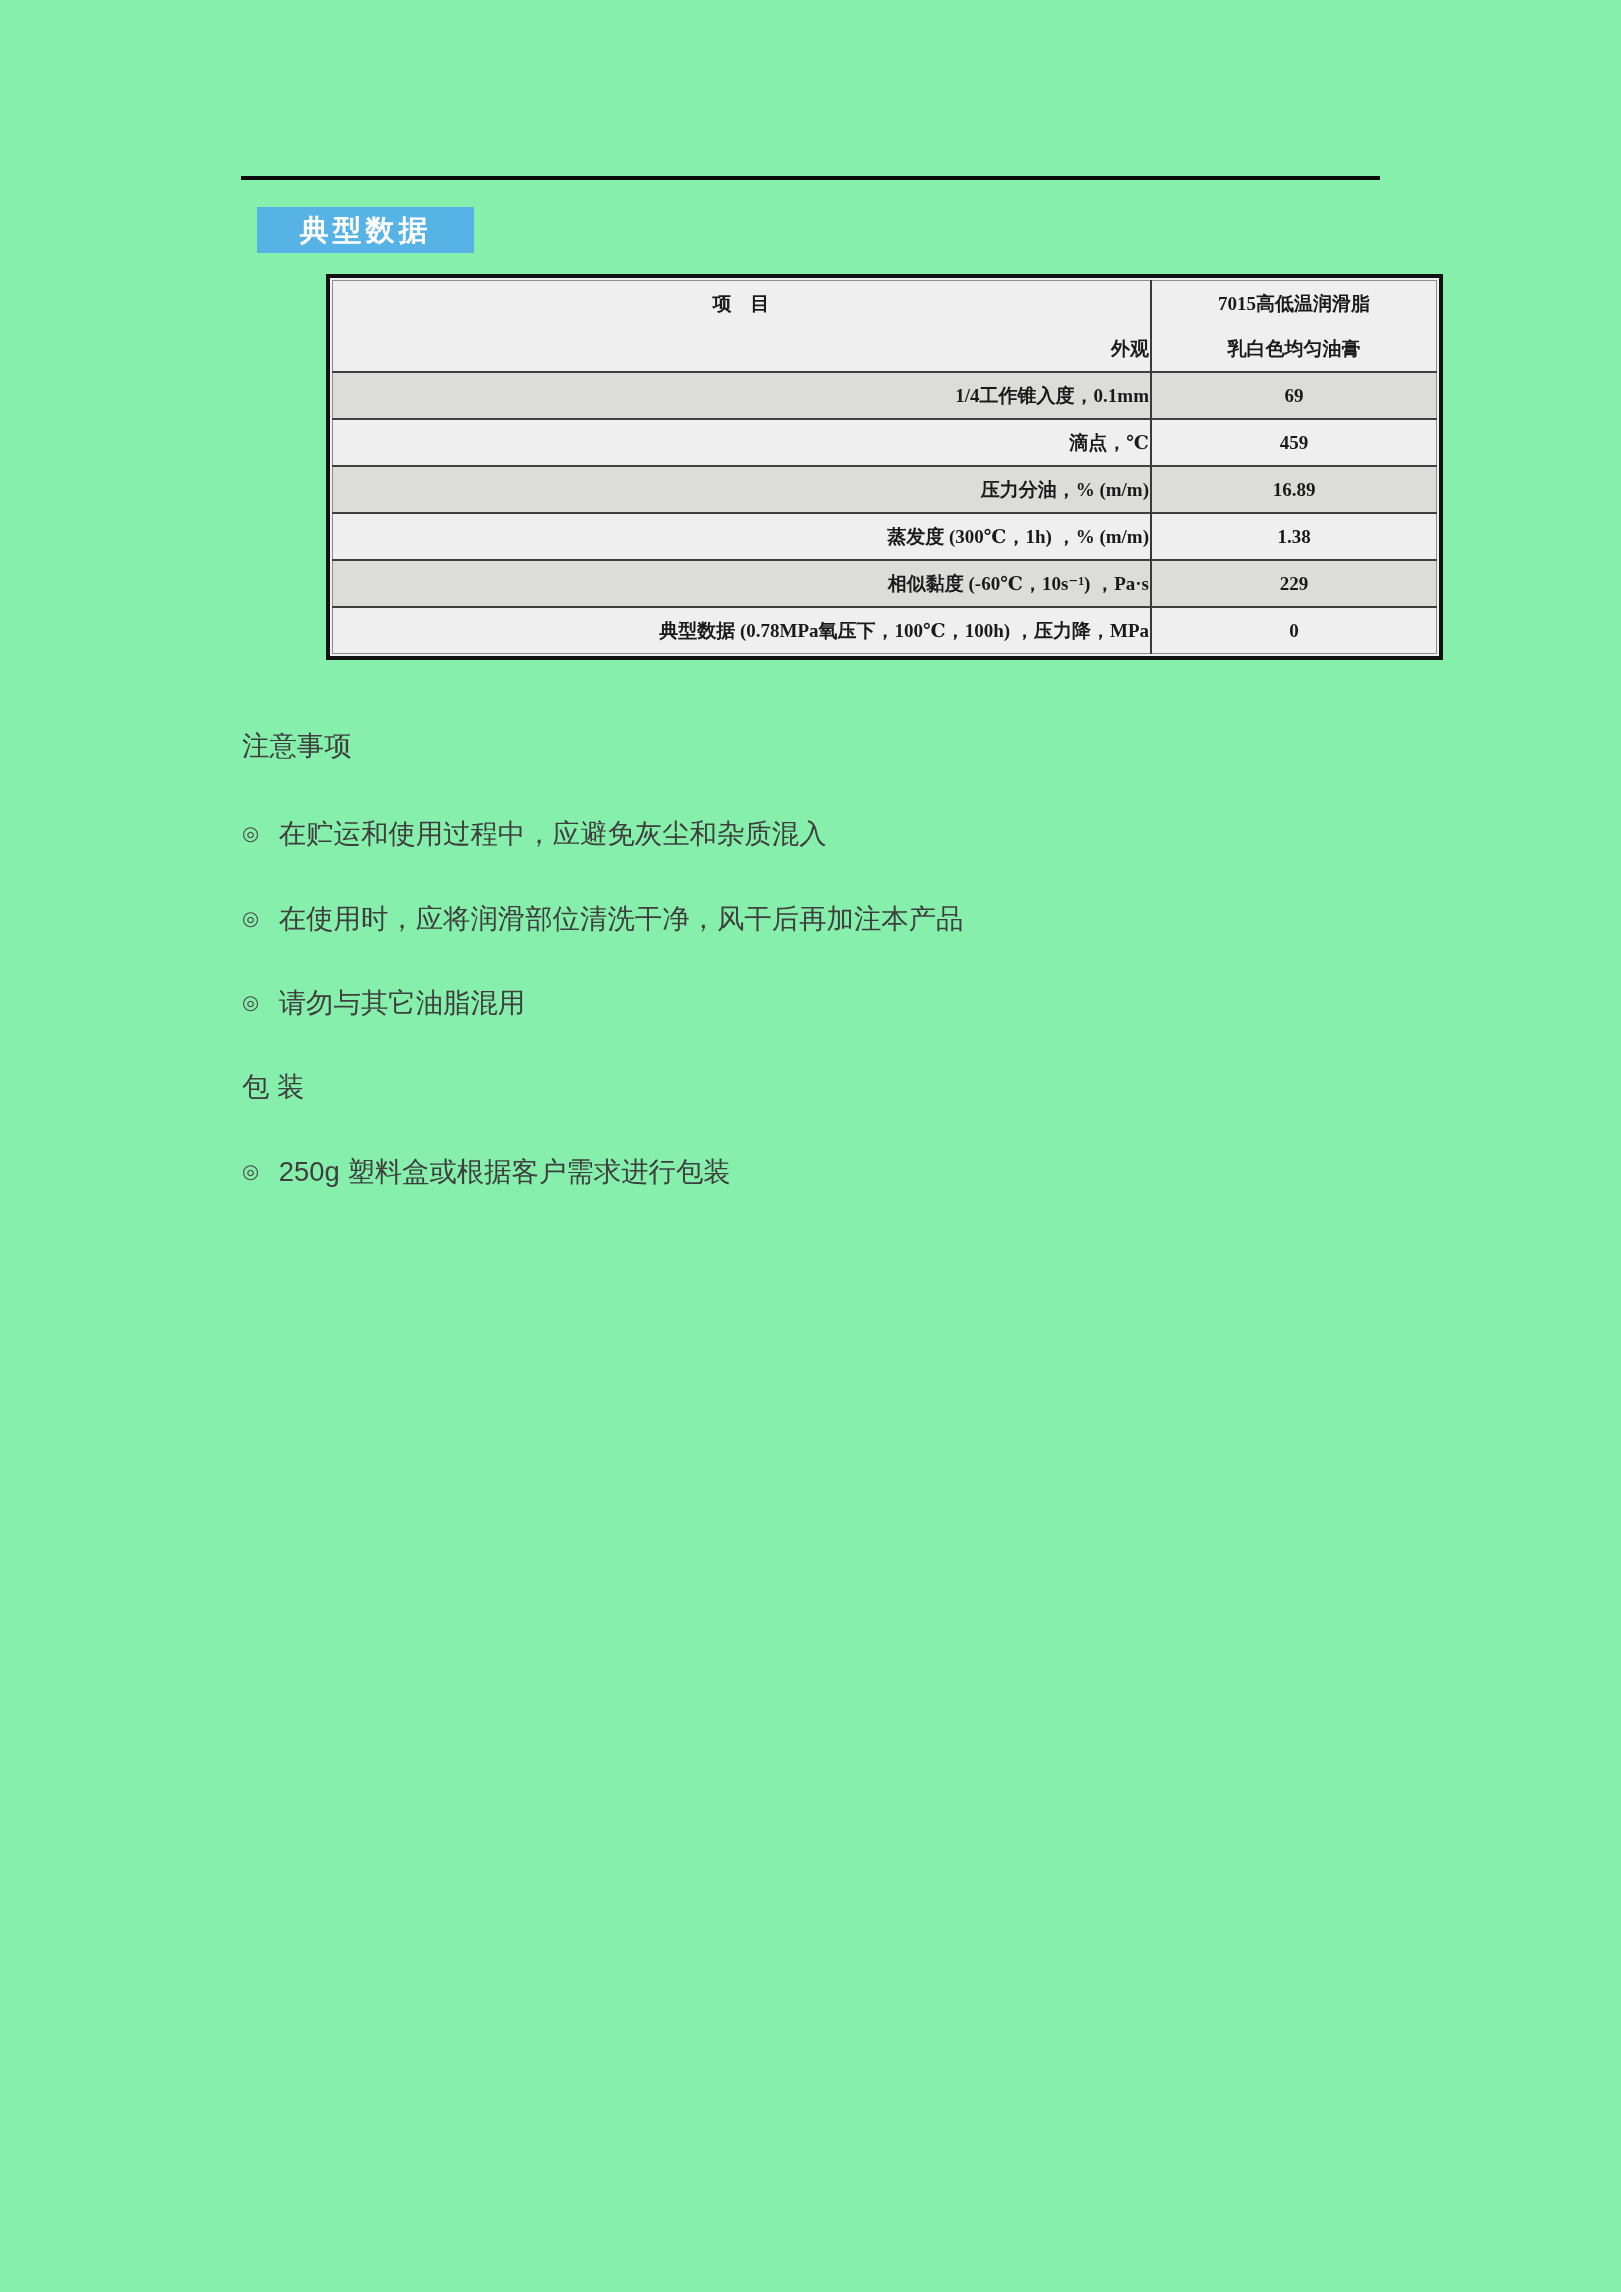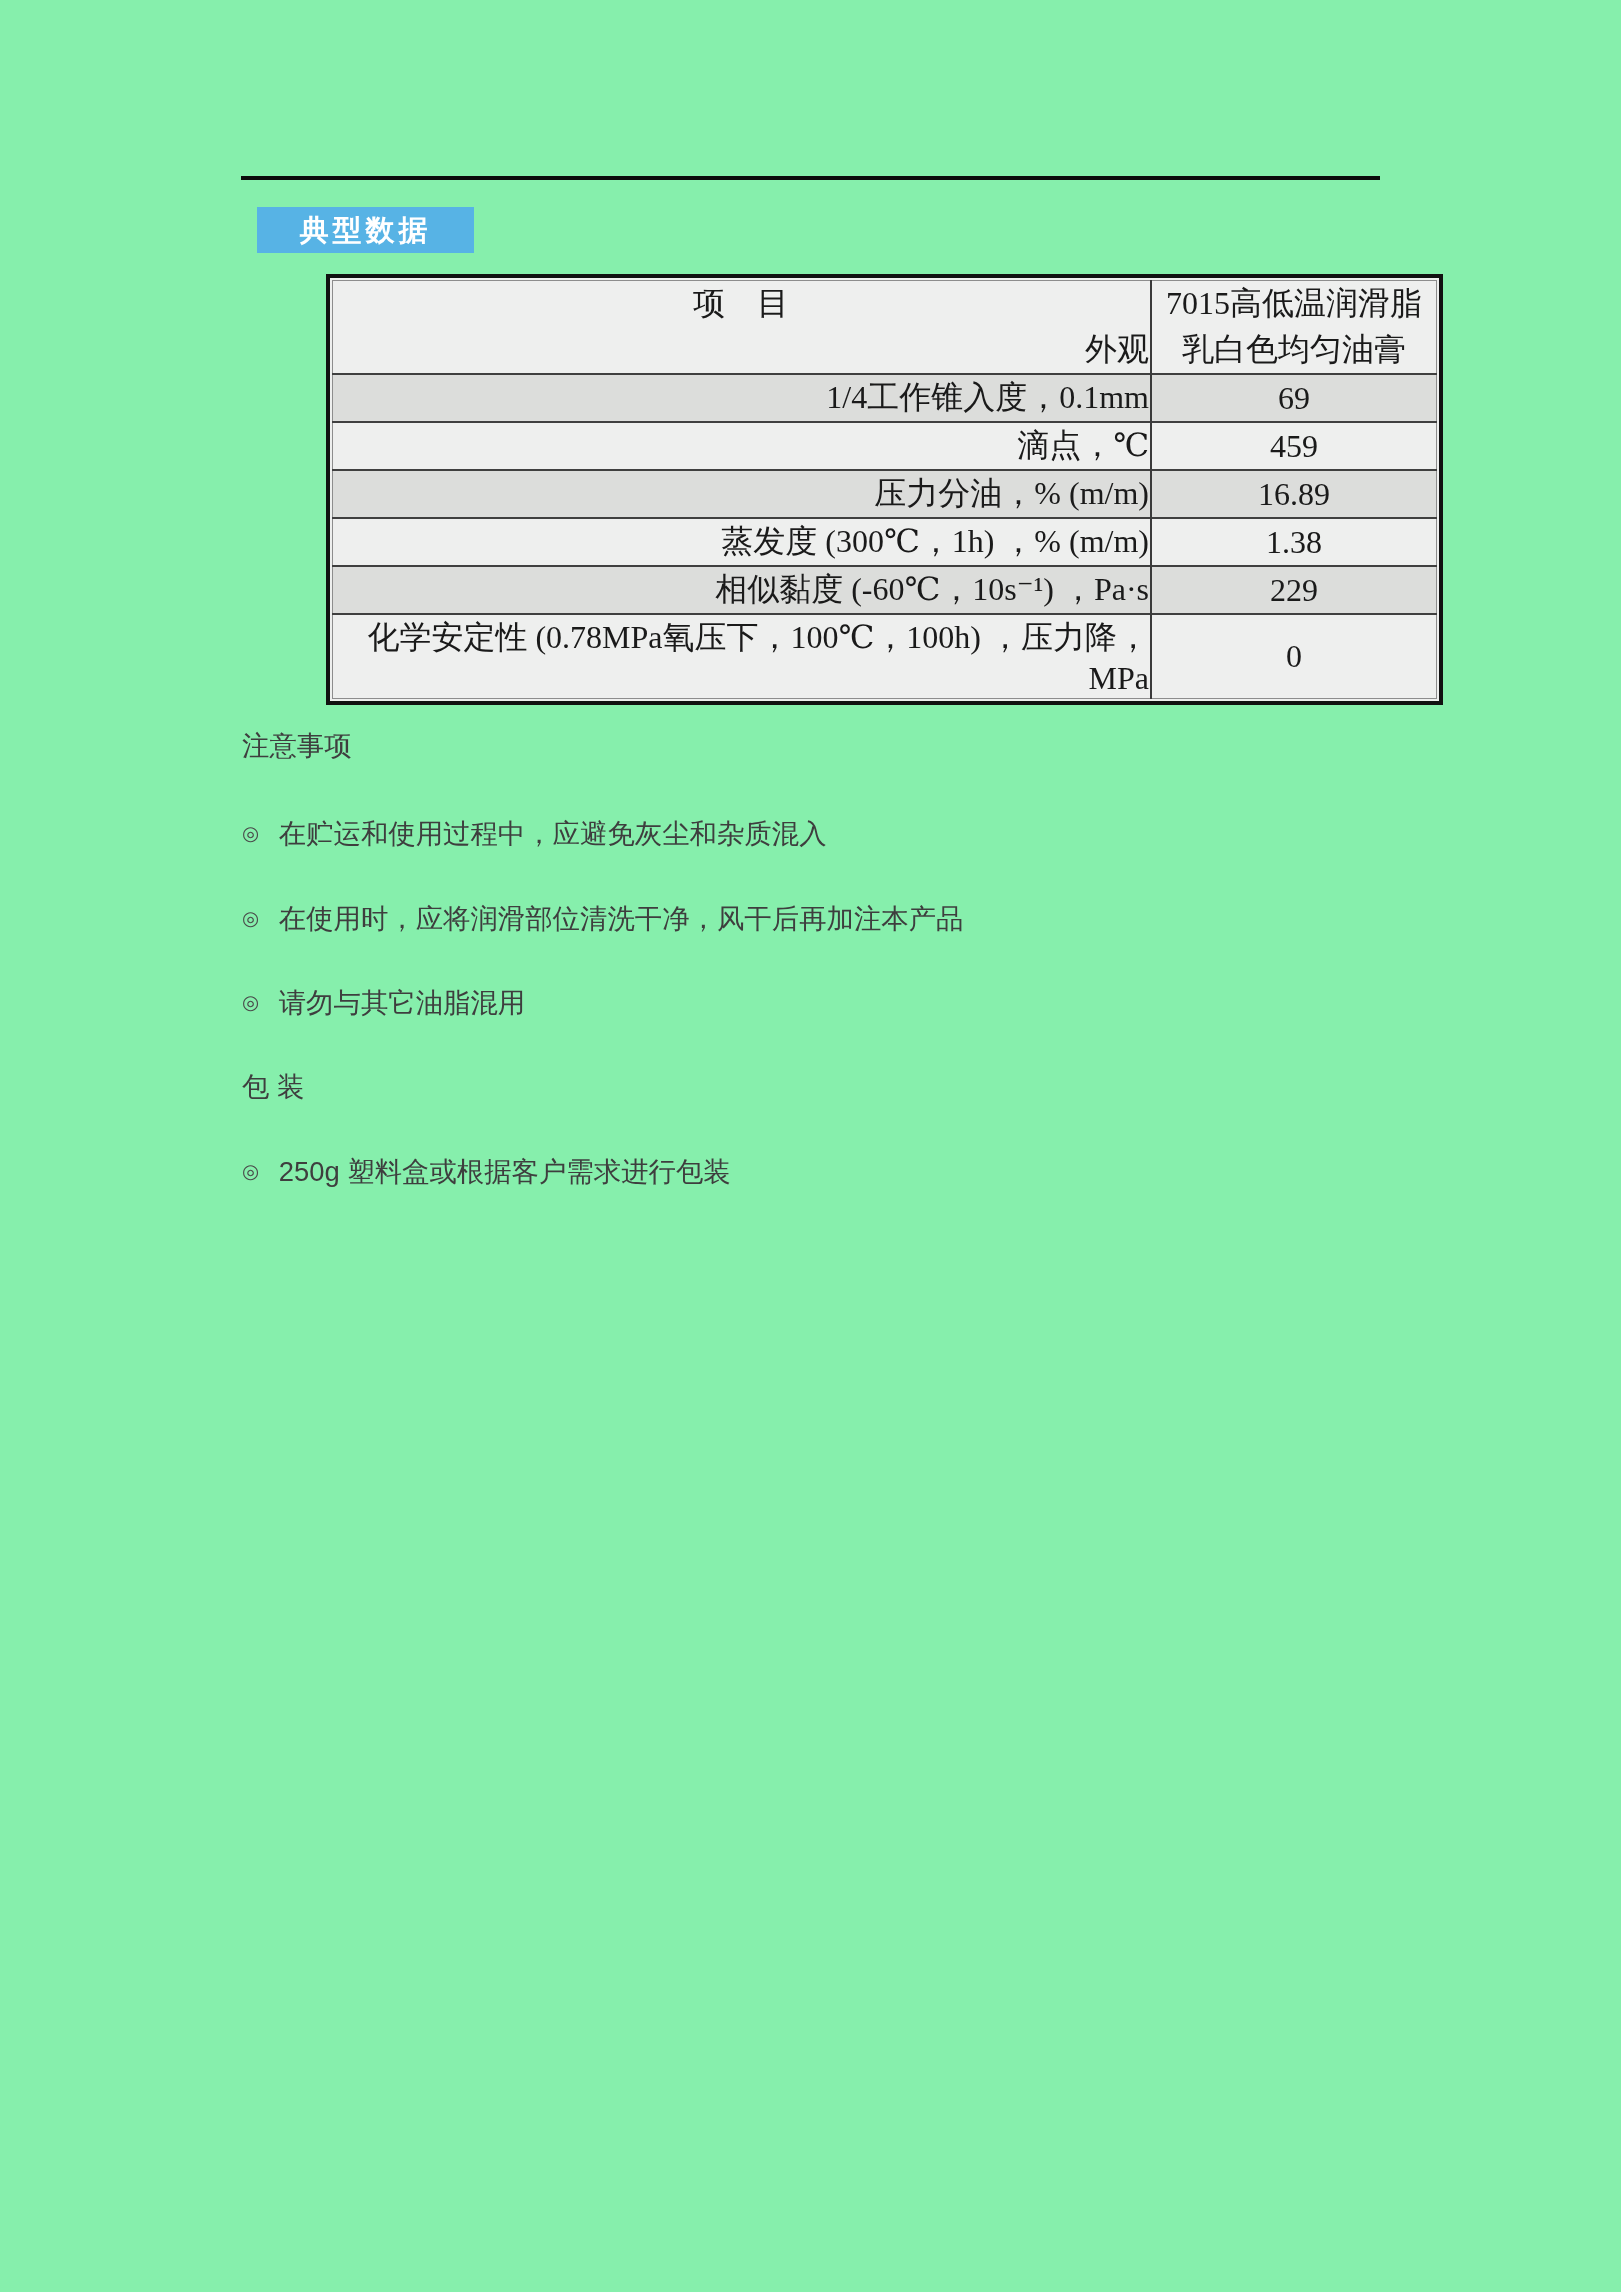--- a/index.html
+++ b/index.html
@@ -26,21 +26,21 @@
     border:4.9px solid #111111;background:#eeefee;padding:2px;
     box-sizing:border-box;
   }
   table.data-table{
     width:100%;border-collapse:collapse;
     border:1px solid #8d8d8d;
     font-family:"Liberation Serif","DejaVu Serif",serif;
     color:#1a1a1a;
   }
   table.data-table th,table.data-table td{
-    height:43px;font-size:32px;font-weight:normal;
+    height:43px;font-size:19px;font-weight:bold;
     background:#eeefee;
   }
   table.data-table tr + tr th,
   table.data-table tr + tr td{border-top:2.9px solid #3f3f3f;}
   table.data-table .col-value{
     width:282px;text-align:center;border-left:2px solid #3a3a3a;margin-top:28px;
   }
   table.data-table .col-item{text-align:right;padding-left:21.6px;}
   table.data-table thead .col-item{text-align:center;padding-left:0;}
   table.data-table tbody tr:nth-child(even) th,
@@ -103,21 +103,21 @@
         </tr>
         <tr>
           <td class="col-item">蒸发度 (300℃，1h) ，% (m/m)</td>
           <td class="col-value">1.38</td>
         </tr>
         <tr>
           <td class="col-item">相似黏度 (-60℃，10s⁻¹) ，Pa·s</td>
           <td class="col-value">229</td>
         </tr>
         <tr>
-          <td class="col-item">化学安定性 (0.78MPa氧压下，100℃，100h) ，压力降，MPa</td>
+          <td class="col-item">典型数据 (0.78MPa氧压下，100℃，100h) ，压力降，MPa</td>
           <td class="col-value">0</td>
         </tr>
       </tbody>
     </table>
   </div>
 
   <div id="notes-heading" class="note-heading">注意事项</div>
 
   <div id="note-1" class="bullet-line">
     <span class="bullet-glyph">◎</span>

